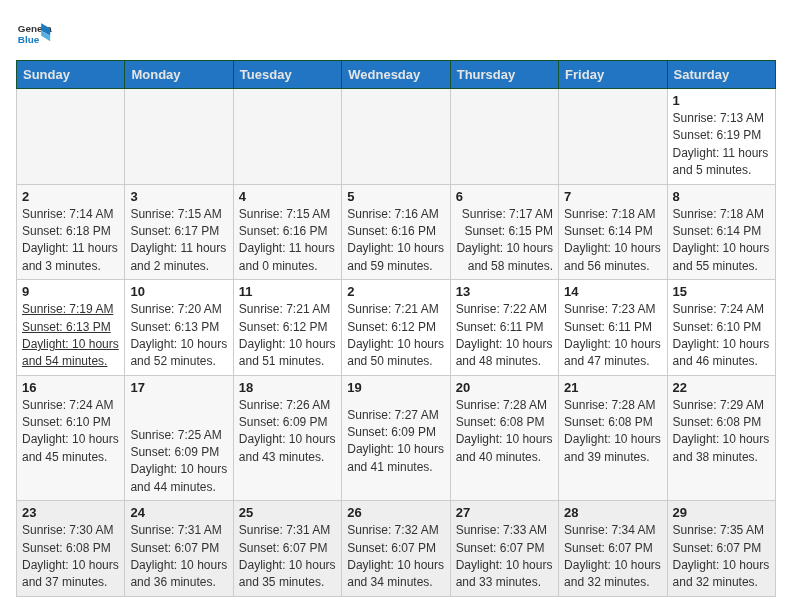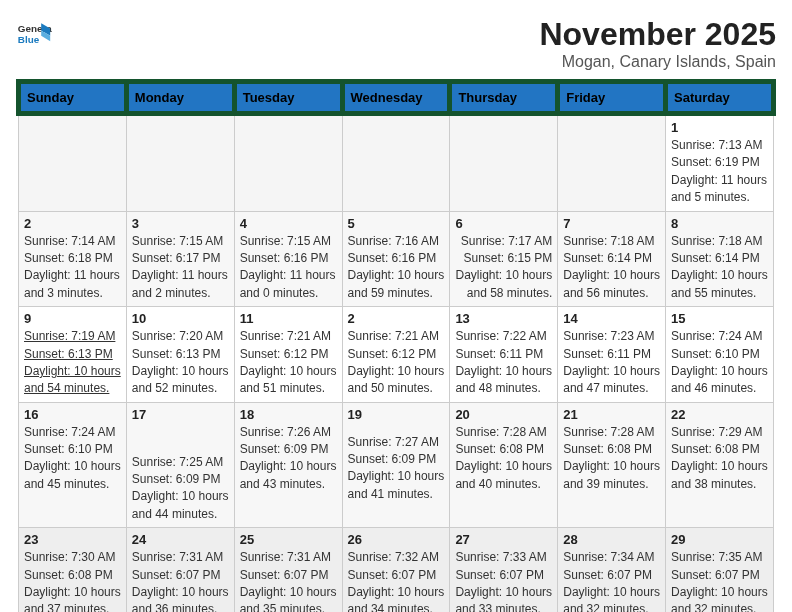--- a/index.html
+++ b/index.html
@@ -37,26 +37,26 @@
       font-size: 16px;
       color: #555;
     }
     table {
       width: 100%;
       border-collapse: collapse;
       table-layout: fixed;
     }
     thead tr th {
       background-color: #2275c3;
-      color: #000000;
+      color: #e5e5e5;
       text-align: left;
       padding: 6px 6px;
       font-size: 13px;
       font-weight: bold;
-      border: 5px solid #14532d;
+      border: 1px solid #14532d;
     }
     tbody tr td {
       border: 1px solid #ccc;
       vertical-align: top;
       padding: 4px 5px;
       font-size: 10px;
       color: #333;
       background: #fff;
       height: 80px;
     }
@@ -93,24 +93,20 @@
 
 <div class="header-area">
   <div class="logo">
     <svg class="logo-icon" viewBox="0 0 40 40" xmlns="http://www.w3.org/2000/svg">
       <text x="2" y="18" font-size="11" font-weight="bold" fill="#333">General</text>
       <text x="2" y="30" font-size="11" font-weight="bold" fill="#1a7abf">Blue</text>
       <polygon points="28,8 38,14 38,22 28,16" fill="#1a7abf"></polygon>
       <polygon points="28,16 38,22 38,28 28,22" fill="#5aaee0"></polygon>
     </svg>
   </div>
-  <div class="title-block">
-    <div class="calendar-title">November 2025</div>
-    <div class="calendar-subtitle">Mogan, Canary Islands, Spain</div>
-  </div>
 </div>
 
 <table>
   <thead>
     <tr>
     <th>Sunday</th>
         <th>Monday</th>
         <th>Tuesday</th>
         <th>Wednesday</th>
         <th>Thursday</th>

